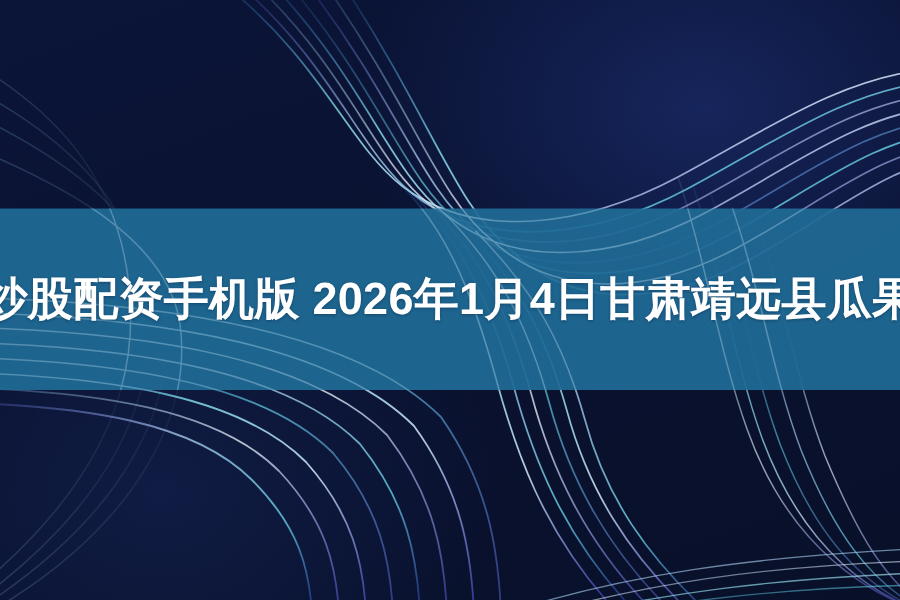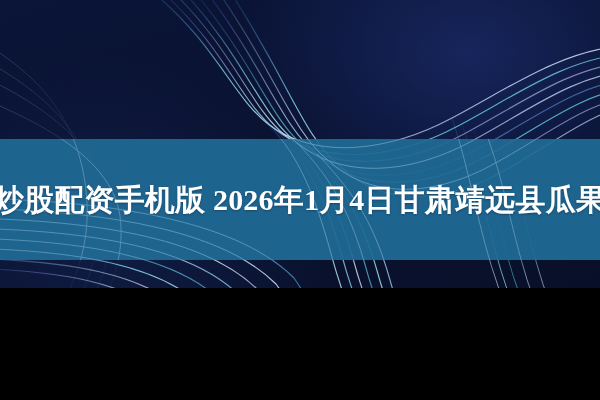--- a/index.html
+++ b/index.html
@@ -3,24 +3,24 @@
 <meta charset="utf-8">
 <style>
   html, body {
     margin: 0;
     padding: 0;
     background: #000;
   }
   #banner {
     position: relative;
     width: 600px;
-    height: 288px;
+    height: 400px;
     overflow: hidden;
     background: #0a1433;
-    font-family: Liberation Serif, serif;
+    font-family: Liberation Sans, sans-serif;
     text-align: center;
   }
   #bg-gradient {
     position: absolute;
     inset: 0;
     background:
       radial-gradient(ellipse 340px 250px at 78% 18%, #16255c 0%, rgba(16,28,70,0) 68%),
       radial-gradient(ellipse 320px 260px at 18% 82%, #101c44 0%, rgba(12,22,56,0) 70%),
       linear-gradient(160deg, #0b1538 0%, #0a1231 45%, #081029 100%);
   }

